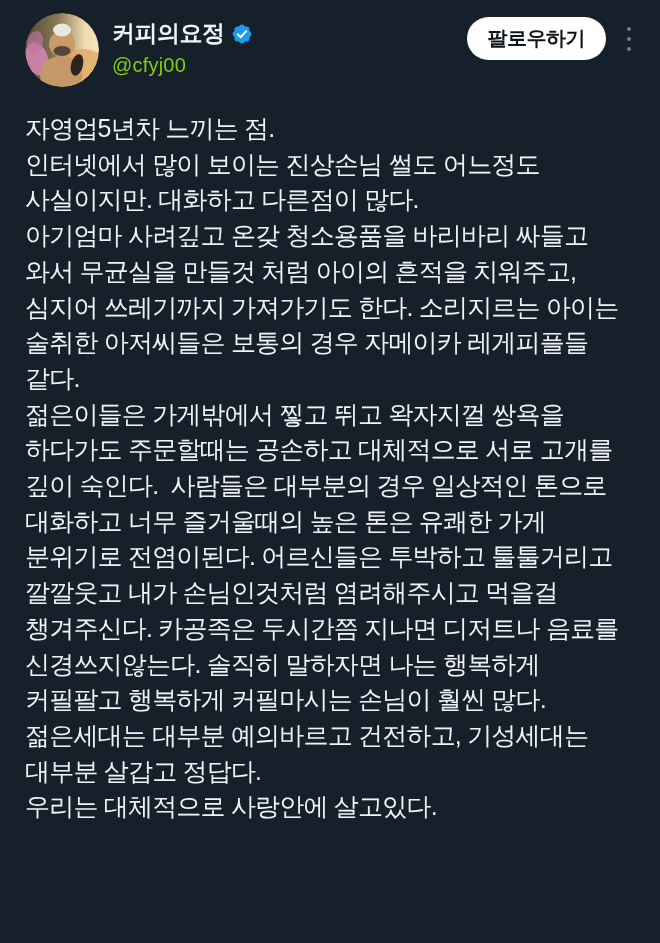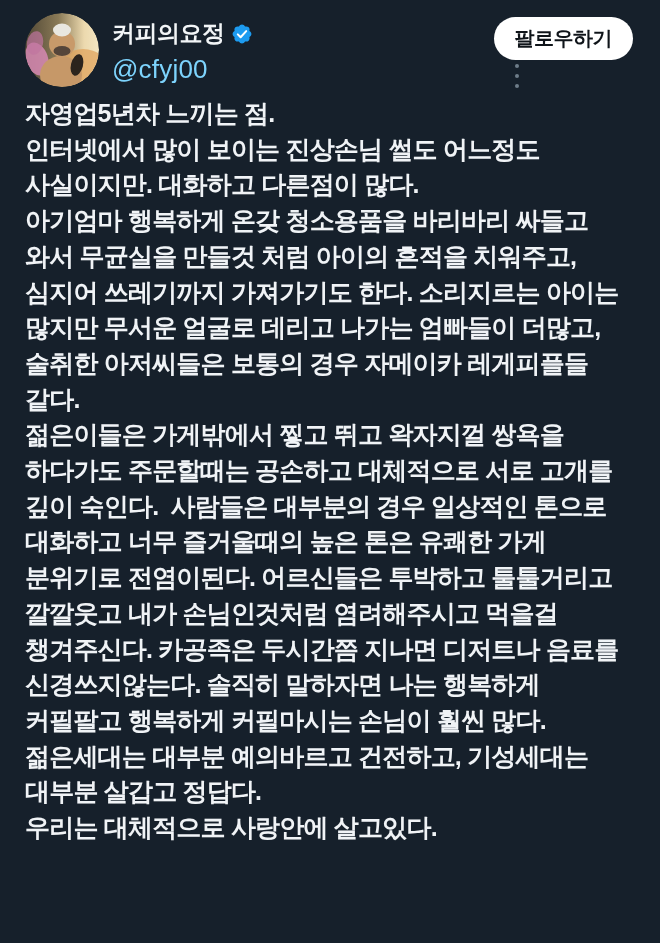--- a/index.html
+++ b/index.html
@@ -32,31 +32,30 @@
   .name-row { display: flex; align-items: center; gap: 6px; }
   .display-name {
     font-size: 23px;
     font-weight: 800;
     color: #f2f5f7;
     letter-spacing: -0.5px;
     line-height: 1.2;
   }
   .badge { width: 22px; height: 22px; display: inline-block; }
   .handle {
-    font-size: 26px;
-    color: #7dd3fc;
+    font-size: 20px;
+    color: #84cc16;
     margin-top: 6px;
     letter-spacing: 0.2px;
   }
   .header-right {
     margin-left: auto;
     display: flex;
-    align-items: flex-start;
+    align-items: center;
     padding-top: 4px;
-    flex-direction: column;
   }
   .follow-btn {
     background: #ffffff;
     color: #0f1419;
     border: none;
     border-radius: 9999px;
     font-family: "Liberation Sans", sans-serif;
     font-size: 20px;
     font-weight: 700;
     letter-spacing: -0.5px;
@@ -74,27 +73,27 @@
     cursor: pointer;
   }
   .kebab .dot {
     width: 4px; height: 4px;
     border-radius: 50%;
     background: #6e7d8a;
   }
 
   
   .tweet-body {
-    margin-top: 4px;
+    margin-top: 24px;
     padding: 0 20px 0 25px;
     font-size: 25px;
     line-height: 35.7px;
     letter-spacing: -0.8px;
     color: #f0f3f6;
-    font-weight: 700;
+    font-weight: 400;
   }
   .tweet-body .line { white-space: pre; }
 
   
   .footer {
     margin-top: 13px;
     padding: 0 25px;
     font-size: 21px;
     color: #8b98a5;
     letter-spacing: -0.2px;
@@ -158,24 +157,23 @@
         <div class="dot"></div>
       </div>
     </div>
 
   </div>
 
   <div class="tweet-body">
       <div class="line">자영업5년차 느끼는 점.</div>
       <div class="line">인터넷에서 많이 보이는 진상손님 썰도 어느정도</div>
       <div class="line">사실이지만. 대화하고 다른점이 많다.</div>
-      <div class="line">아기엄마 행복하게 온갖 청소용품을 바리바리 싸들고</div>
+      <div class="line">아기엄마 사려깊고 온갖 청소용품을 바리바리 싸들고</div>
       <div class="line">와서 무균실을 만들것 처럼 아이의 흔적을 치워주고,</div>
       <div class="line">심지어 쓰레기까지 가져가기도 한다. 소리지르는 아이는</div>
-      <div class="line">많지만 무서운 얼굴로 데리고 나가는 엄빠들이 더많고,</div>
       <div class="line">술취한 아저씨들은 보통의 경우 자메이카 레게피플들</div>
       <div class="line">같다.</div>
       <div class="line">젊은이들은 가게밖에서 찧고 뛰고 왁자지껄 쌍욕을</div>
       <div class="line">하다가도 주문할때는 공손하고 대체적으로 서로 고개를</div>
       <div class="line">깊이 숙인다.  사람들은 대부분의 경우 일상적인 톤으로</div>
       <div class="line">대화하고 너무 즐거울때의 높은 톤은 유쾌한 가게</div>
       <div class="line">분위기로 전염이된다. 어르신들은 투박하고 툴툴거리고</div>
       <div class="line">깔깔웃고 내가 손님인것처럼 염려해주시고 먹을걸</div>
       <div class="line">챙겨주신다. 카공족은 두시간쯤 지나면 디저트나 음료를</div>
       <div class="line">신경쓰지않는다. 솔직히 말하자면 나는 행복하게</div>

